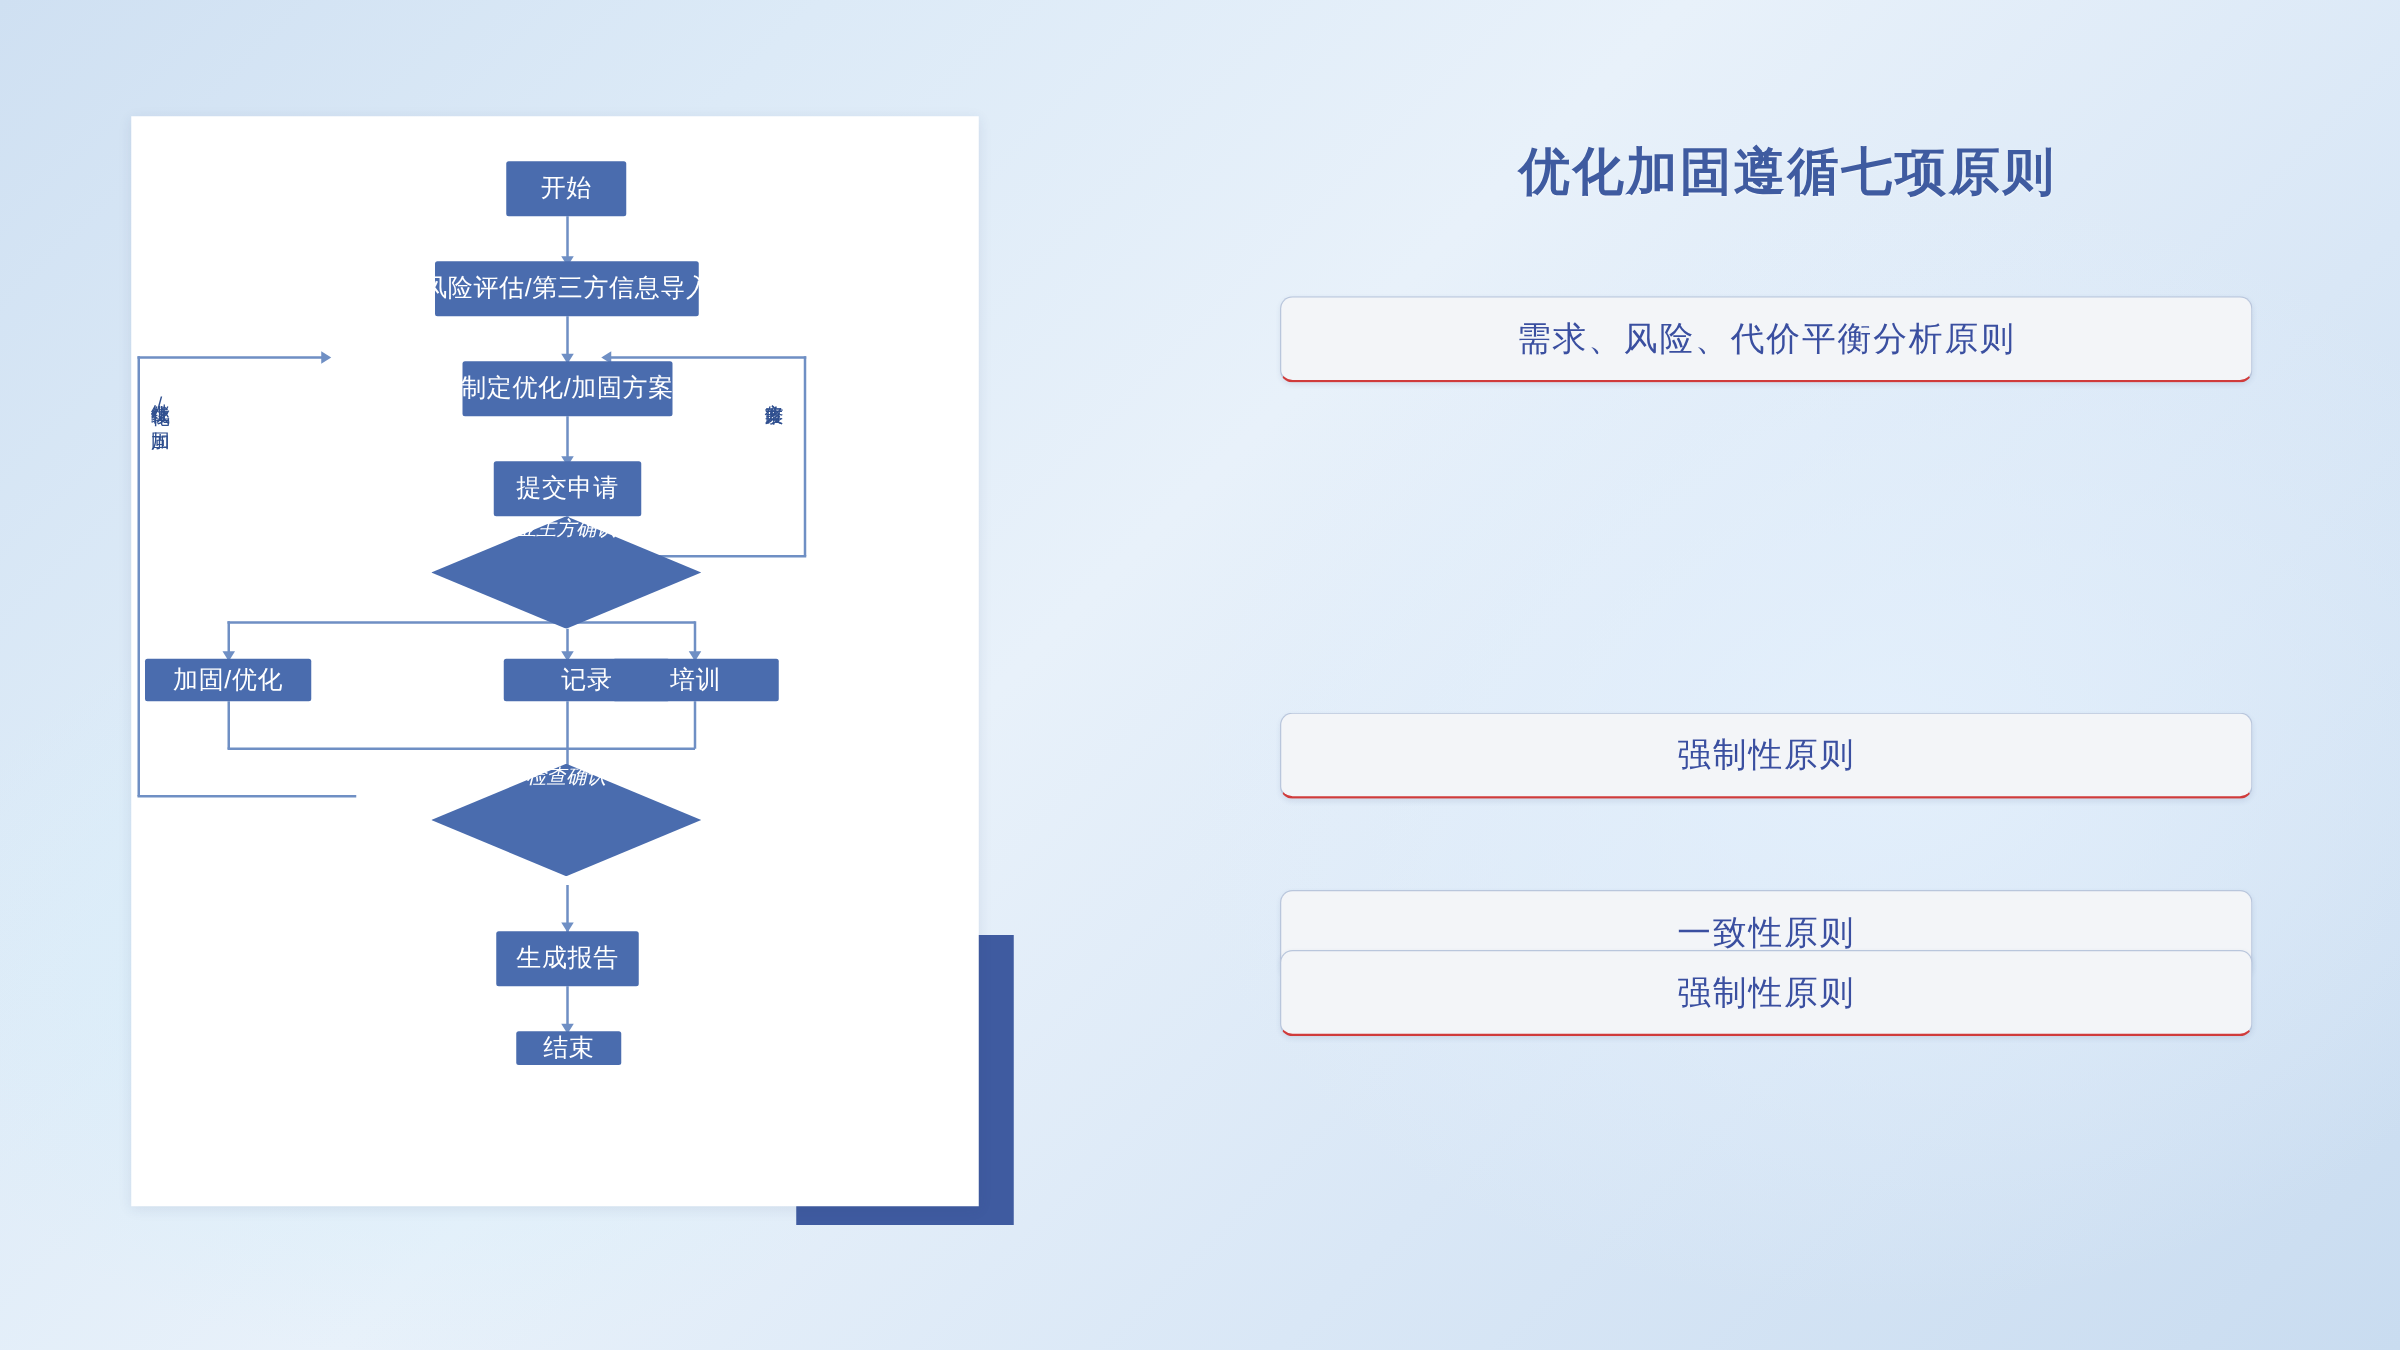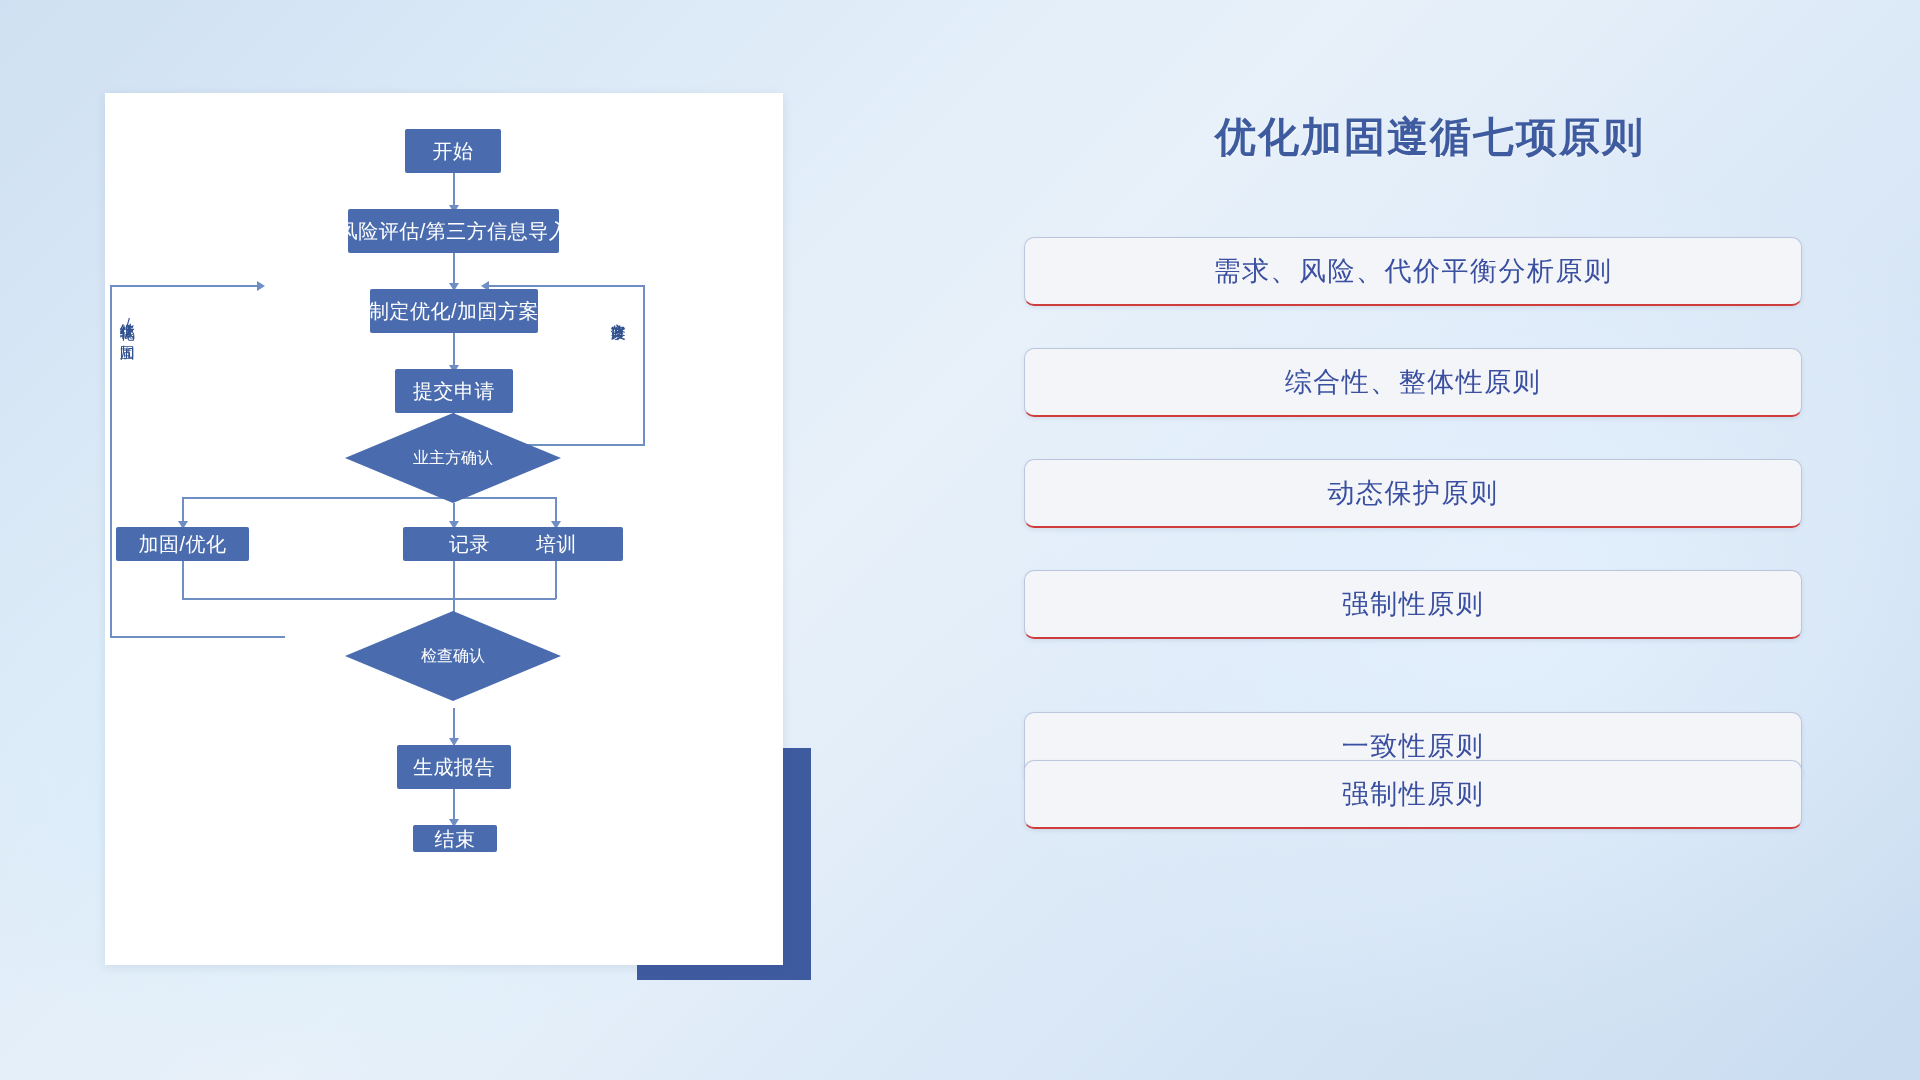--- a/index.html
+++ b/index.html
@@ -57,22 +57,22 @@
     display: flex;
     align-items: center;
     justify-content: center;
     border-radius: 2px;
     white-space: nowrap;
     letter-spacing: 0.5px;
   }
   .diamond-wrap {
     position: absolute;
     display: flex;
-    align-items: center;
     justify-content: center;
+    font-style: italic;
   }
   .diamond-wrap .dshape {
     position: absolute;
     left: 0; top: 0;
     width: 100%;
     height: 100%;
     background: #4a6cae;
     clip-path: polygon(50% 0%, 100% 50%, 50% 100%, 0% 50%);
   }
   .diamond-wrap .dlabel {
@@ -218,19 +218,17 @@
       <div class="dlabel">检查确认</div>
     </div>
 
     <div class="node" style="left:292px; top:652px; width:114px; height:44px;">生成报告</div>
     <div class="node" style="left:308px; top:732px; width:84px; height:27px;">结束</div>
   </div>
 
   <div class="right-title">优化加固遵循七项原则</div>
 
   <div class="pill" style="top:237px;">需求、风险、代价平衡分析原则</div>
-  <div class="pill" style="top:348px;">综合性、整体性原则</div>
-  <div class="pill" style="top:459px;">动态保护原则</div>
   <div class="pill" style="top:570px;">强制性原则</div>
   <div class="pill" style="top:681px;margin-top:31px;">一致性原则</div>
   <div class="pill" style="top:760px;">强制性原则</div>
 
 </div>
 
 </body></html>

